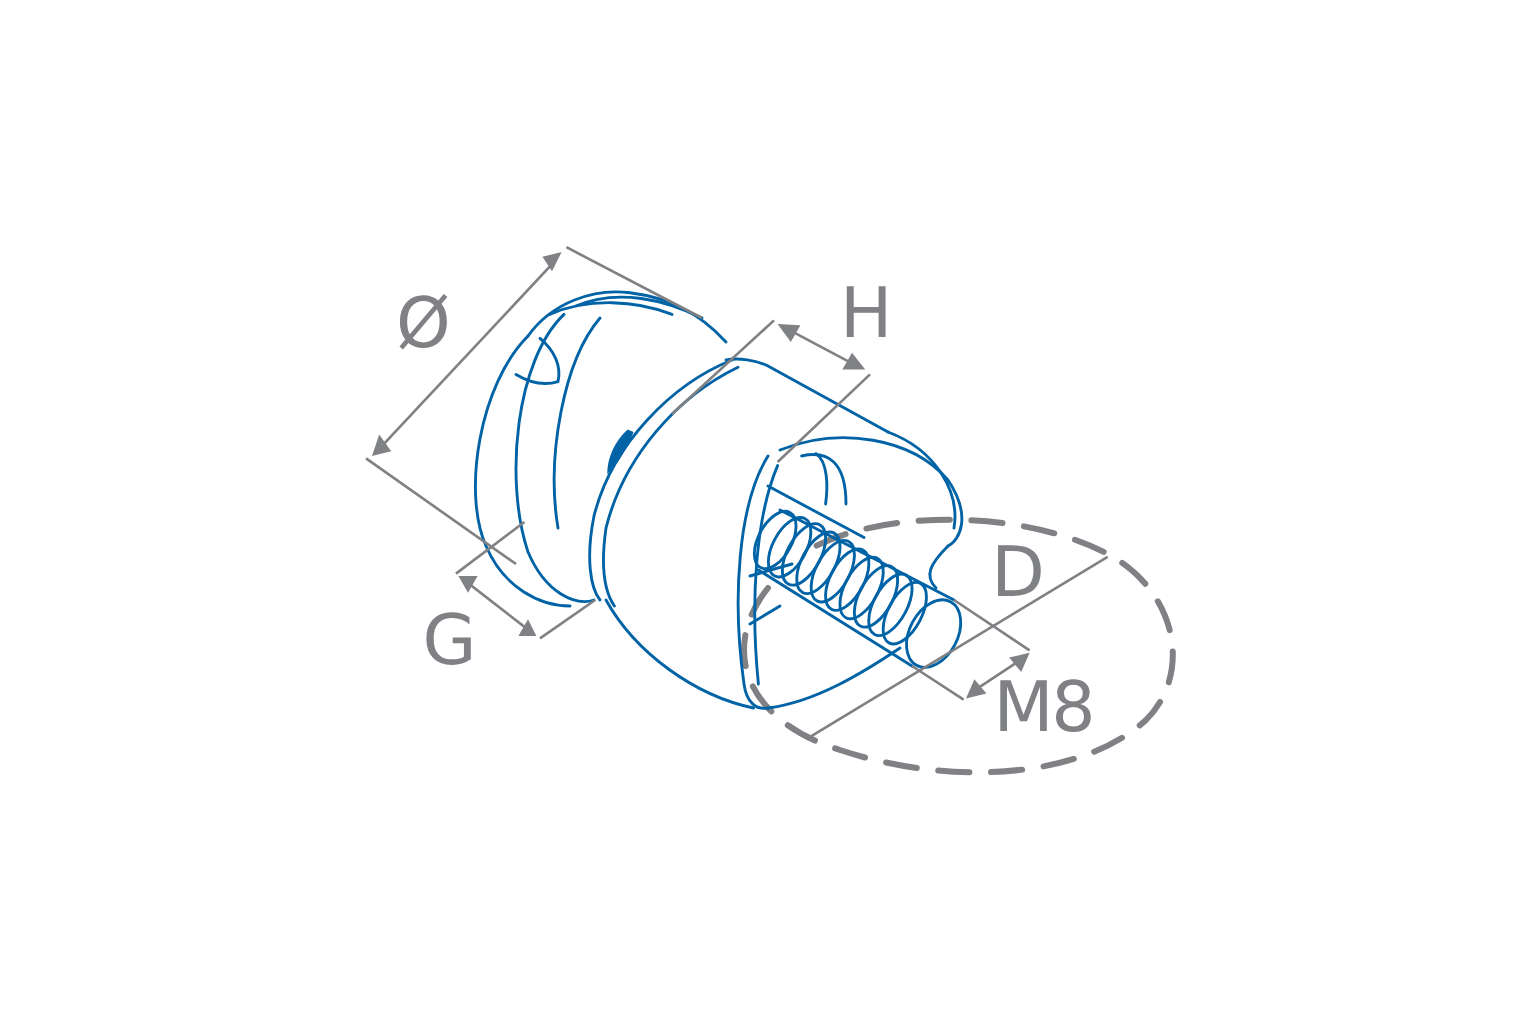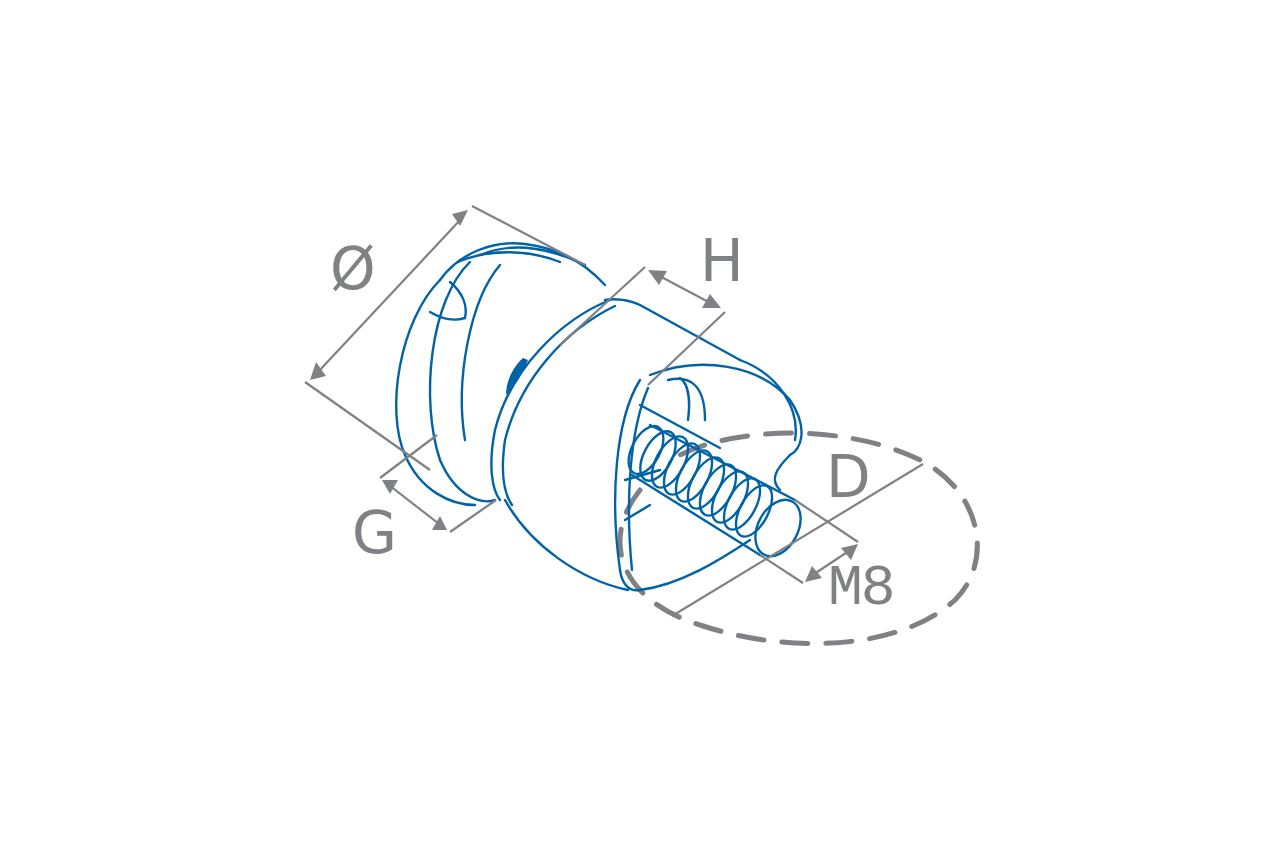--- a/index.html
+++ b/index.html
@@ -3,21 +3,21 @@
 <meta charset="utf-8">
 <style>
   html, body { margin: 0; padding: 0; background: #ffffff; }
   body { width: 1280px; height: 853px; overflow: hidden; position: relative; font-family: "DejaVu Sans", sans-serif; }
   #diagram { position: absolute; left: 0; top: 0; width: 1280px; height: 853px; }
   .label { position: absolute; color: #808184; font-family: "DejaVu Sans", sans-serif; font-weight: normal; line-height: 1; }
   #lbl-dia { left: 330px; top: 240px; font-size: 58px; }
   #lbl-h { left: 700px; top: 232px; font-size: 58px; }
   #lbl-g { left: 352px; top: 504px; font-size: 58px; }
   #lbl-d { left: 826px; top: 448px; font-size: 58px; }
-  #lbl-m8 { left: 828px; top: 560px; font-size: 58px; letter-spacing: -2px; font-family: Liberation Mono, monospace; }
+  #lbl-m8 { left: 828px; top: 560px; font-size: 58px; letter-spacing: -2px; }
   .part { fill: none; stroke: #0063a6; stroke-width: 2.4; stroke-linecap: round; stroke-linejoin: round; }
   .dim { fill: none; stroke: #808184; stroke-width: 2.2; }
   .arrow { fill: #808184; stroke: none; }
   .dash { fill: none; stroke: #808184; stroke-width: 5; stroke-dasharray: 26 18; stroke-linecap: round; }
 </style>
 </head>
 <body>
 
 <svg id="diagram" viewBox="0 0 1280 853" xmlns="http://www.w3.org/2000/svg">
 

